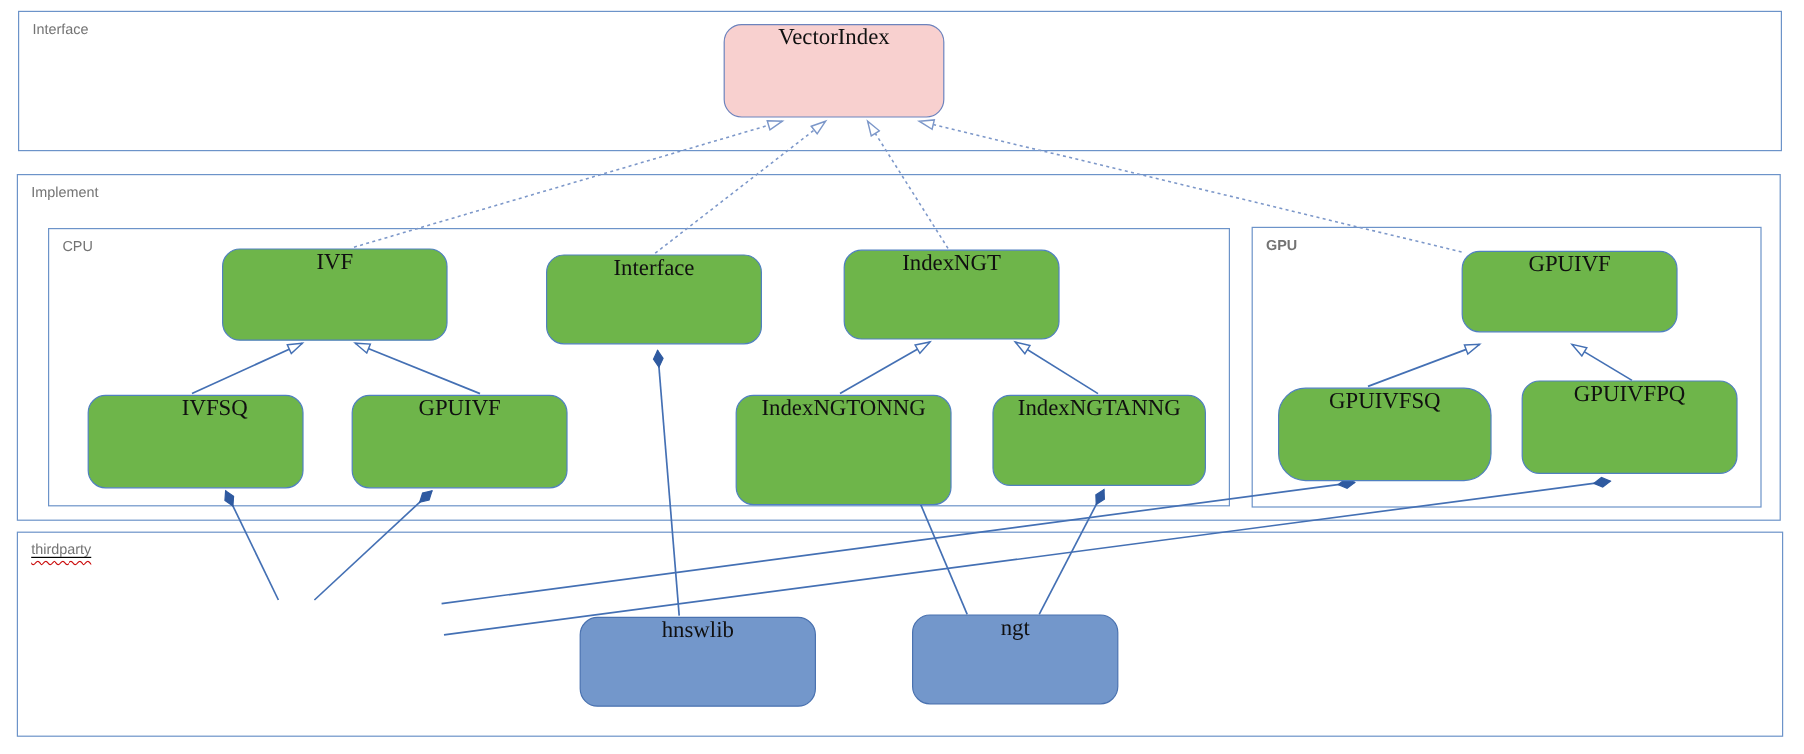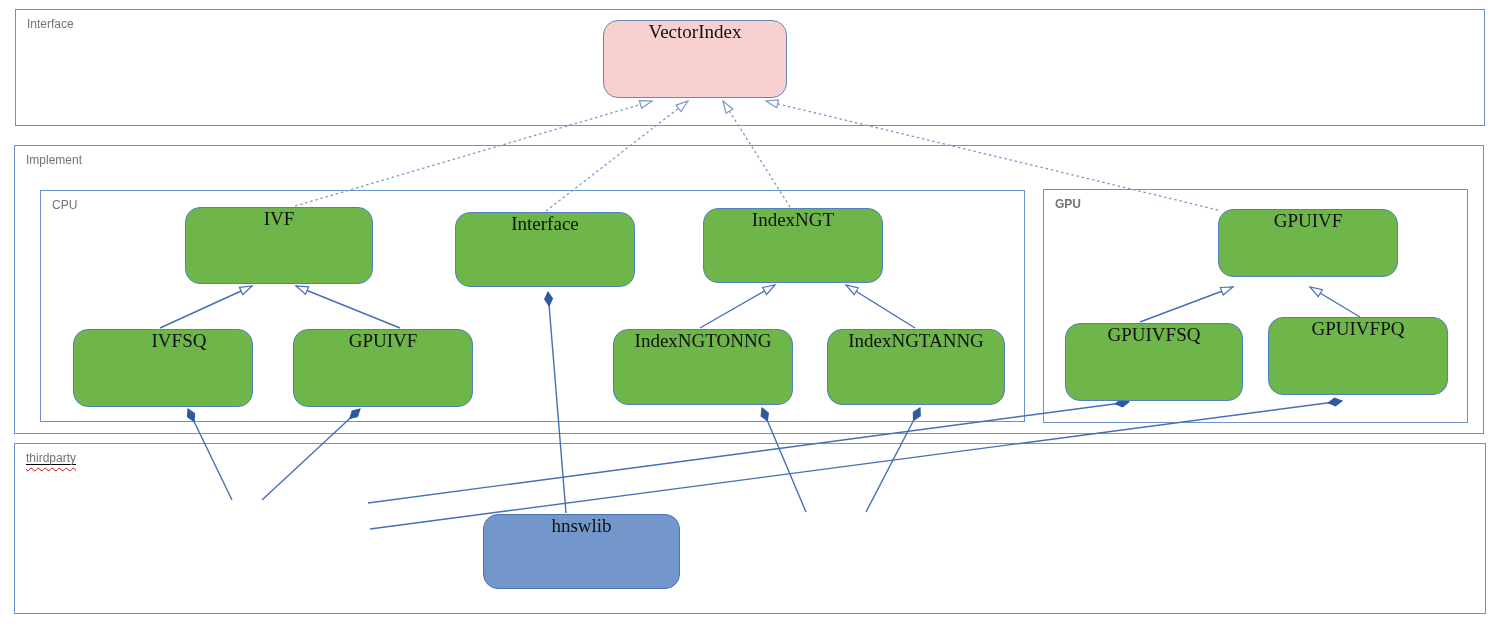--- a/index.html
+++ b/index.html
@@ -34,24 +34,24 @@
   #c-gpu        { left:1043px; top:189px; width:425px;  height:234px;font-weight:bold; }
   #c-thirdparty { left:14px;   top:443px; width:1472px; height:171px; }
 
   
   #n-vectorindex  { left:603px;  top:20px;  width:184px; height:78px; }
   #n-ivf          { left:185px;  top:207px; width:188px; height:77px; }
   #n-indexhnsw    { left:455px;  top:212px; width:180px; height:75px; }
   #n-indexngt     { left:703px;  top:208px; width:180px; height:75px; }
   #n-ivfsq        { left:73px;   top:329px; width:180px; height:78px;padding-left:32px; }
   #n-ivfpq        { left:293px;  top:329px; width:180px; height:78px; }
-  #n-indexngtonng { left:613px;  top:329px; width:180px; height:76px; }
+  #n-indexngtonng { left:613px;  top:329px; width:180px; height:92px; }
   #n-indexngtanng { left:827px;  top:329px; width:178px; height:76px; }
   #n-gpuivf       { left:1170px; top:209px; width:180px; height:68px;margin-left:48px; }
-  #n-gpuivfsq     { left:1065px; top:323px; width:178px; height:78px; }
+  #n-gpuivfsq     { left:1065px; top:323px; width:178px; height:78px;border-radius:23px; }
   #n-gpuivfpq     { left:1268px; top:317px; width:180px; height:78px; }
   #n-faiss        { left:188px;  top:501px; width:180px; height:76px; }
   #n-hnswlib      { left:483px;  top:514px; width:197px; height:75px; }
   #n-ngt          { left:760px;  top:512px; width:172px; height:75px; }
 
   .edge-solid { stroke:#4470b4; stroke-width:1.4; fill:none; }
   .edge-dash  { stroke:#7c97c9; stroke-width:1.3; fill:none; stroke-dasharray:2.5 2.8; }
 </style>
 </head>
 <body>
@@ -139,14 +139,17 @@
   <div class="node green" id="n-gpuivfsq">
     <span>GPUIVFSQ</span>
   </div>
   <div class="node green" id="n-gpuivfpq">
     <span>GPUIVFPQ</span>
   </div>
 
   <div class="node blue" id="n-hnswlib">
     <span>hnswlib</span>
   </div>
+  <div class="node blue" id="n-ngt">
+    <span>ngt</span>
+  </div>
 
 </div>
 
 </body></html>

